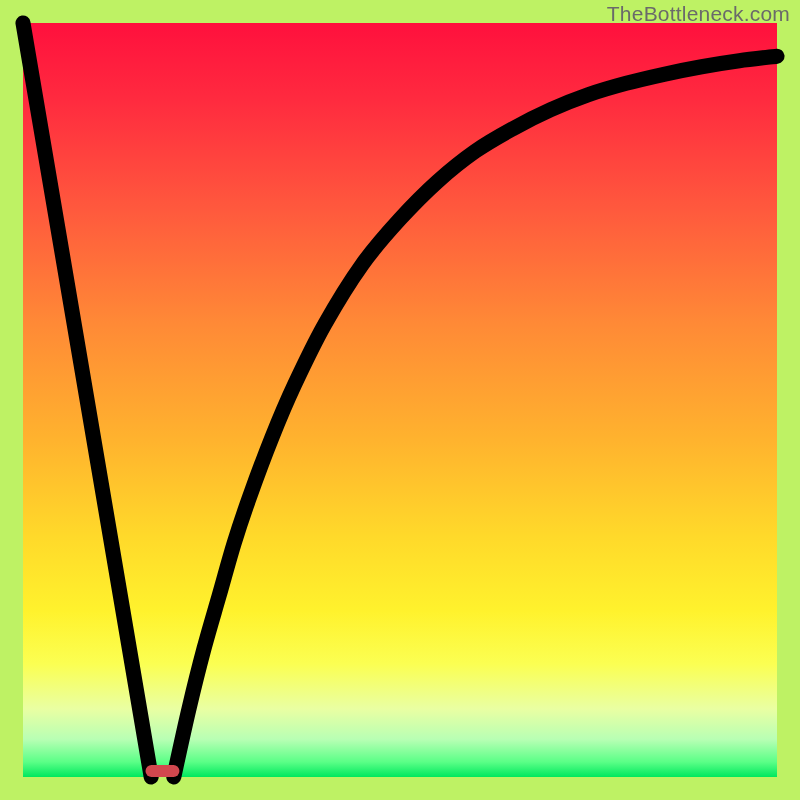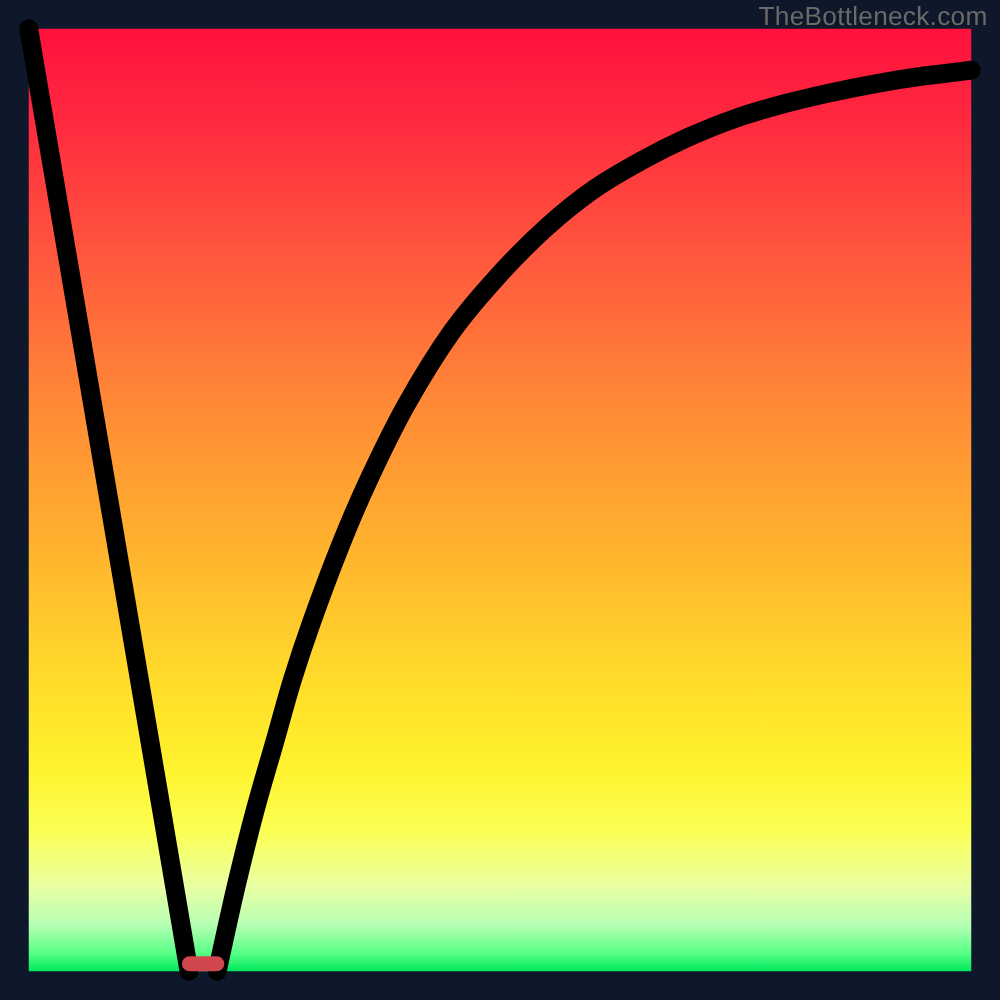--- a/index.html
+++ b/index.html
@@ -8,21 +8,21 @@
     width: 800px;
     height: 800px;
     overflow: hidden;
     background: #000;
     font-family: Arial, Helvetica, sans-serif;
   }
   .frame {
     position: relative;
     width: 800px;
     height: 800px;
-    background: #0f172a;
+    background: #bef264;
     text-align: center;
   }
   .plot-area {
     position: absolute;
     left: 23px;
     top: 23px;
     width: 754px;
     height: 754px;
     
     background: linear-gradient(

